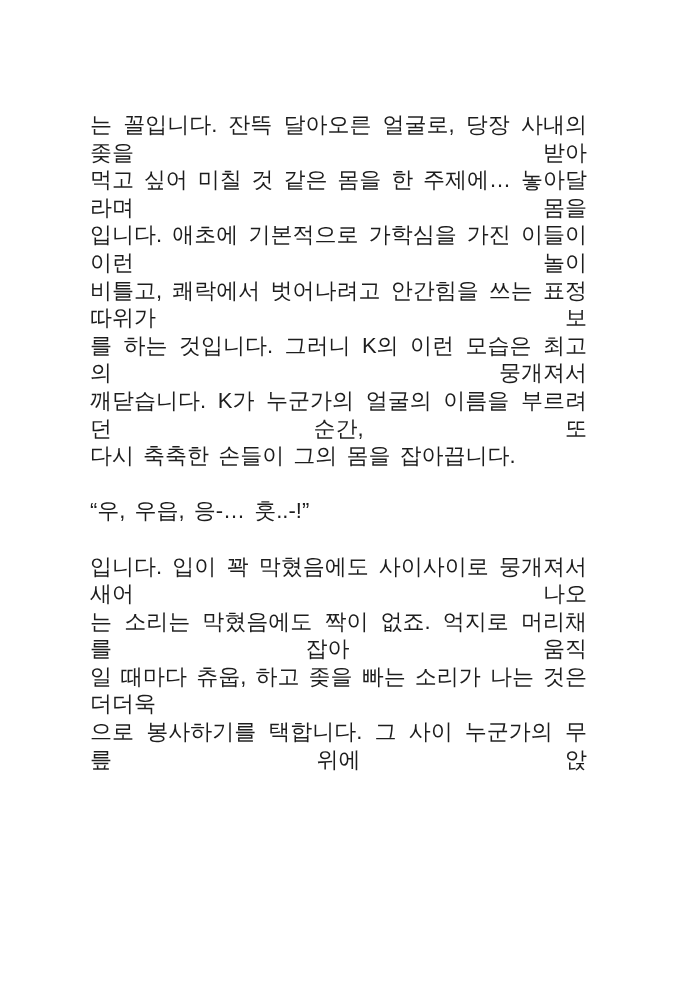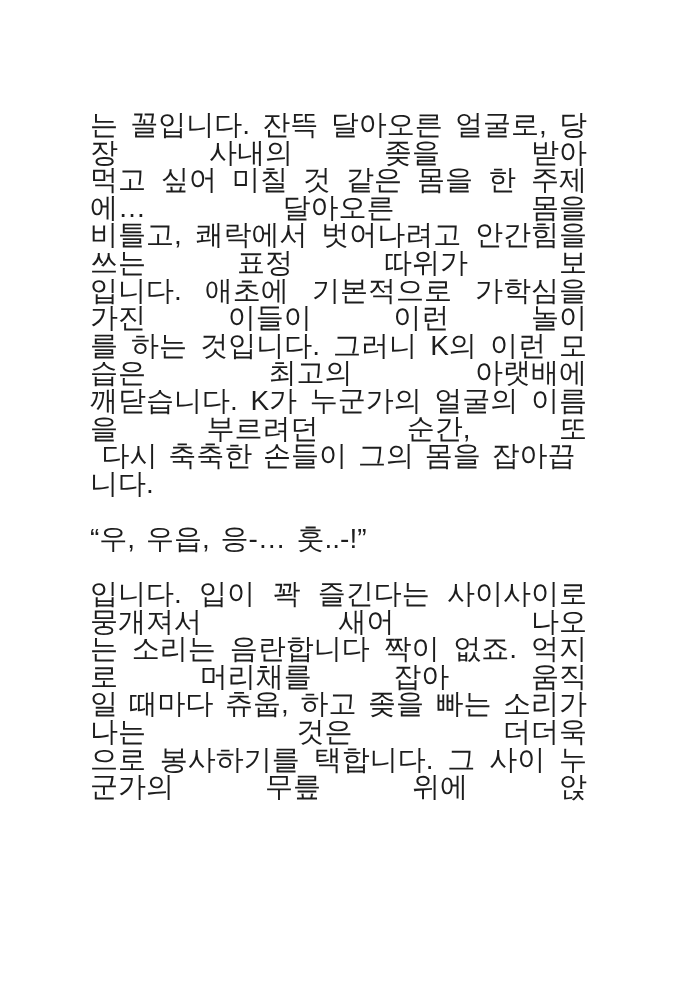--- a/index.html
+++ b/index.html
@@ -9,21 +9,21 @@
   }
   .page {
     position: relative;
     box-sizing: border-box;
     width: 699px;
     height: 992px;
     background: #ffffff;
     padding: 111px 112px 0 90px;
     overflow: hidden;
     font-family: "Liberation Sans", "DejaVu Sans", sans-serif;
-    font-size: 28px;
+    font-size: 22px;
     line-height: 27.6px;
     color: #1d1d1d;
   }
   .para {
     margin: 0 0 27.6px 0;
   }
   .line {
     text-align: justify;
     text-align-last: justify;
     word-spacing: 3px;
@@ -34,33 +34,33 @@
     text-align-last: left;
   }
 </style>
 </head>
 <body>
 
 <div class="page">
 
   <div class="para">
     <div class="line">는 꼴입니다. 잔뜩 달아오른 얼굴로, 당장 사내의 좆을 받아</div>
-    <div class="line">먹고 싶어 미칠 것 같은 몸을 한 주제에… 달아오른 몸을</div>
+    <div class="line">먹고 싶어 미칠 것 같은 몸을 한 주제에… 놓아달라며 몸을</div>
+    <div class="line">입니다. 애초에 기본적으로 가학심을 가진 이들이 이런 놀이</div>
     <div class="line">비틀고, 쾌락에서 벗어나려고 안간힘을 쓰는 표정 따위가 보</div>
-    <div class="line">입니다. 애초에 기본적으로 가학심을 가진 이들이 이런 놀이</div>
-    <div class="line">를 하는 것입니다. 그러니 K의 이런 모습은 최고의 아랫배에</div>
+    <div class="line">를 하는 것입니다. 그러니 K의 이런 모습은 최고의 뭉개져서</div>
     <div class="line">깨닫습니다. K가 누군가의 얼굴의 이름을 부르려던 순간, 또</div>
     <div class="line last">다시 축축한 손들이 그의 몸을 잡아끕니다.</div>
   </div>
 
   <div class="para">
     <div class="line last">“우, 우읍, 응-… 훗..-!”</div>
   </div>
 
   <div class="para">
-    <div class="line">입니다. 입이 꽉 즐긴다는 사이사이로 뭉개져서 새어 나오</div>
-    <div class="line">는 소리는 음란합니다 짝이 없죠. 억지로 머리채를 잡아 움직</div>
+    <div class="line">입니다. 입이 꽉 막혔음에도 사이사이로 뭉개져서 새어 나오</div>
+    <div class="line">는 소리는 막혔음에도 짝이 없죠. 억지로 머리채를 잡아 움직</div>
     <div class="line">일 때마다 츄웁, 하고 좆을 빠는 소리가 나는 것은 더더욱</div>
     <div class="line">으로 봉사하기를 택합니다. 그 사이 누군가의 무릎 위에 앉</div>
 
   </div>
 
 </div>
 
 </body></html>

